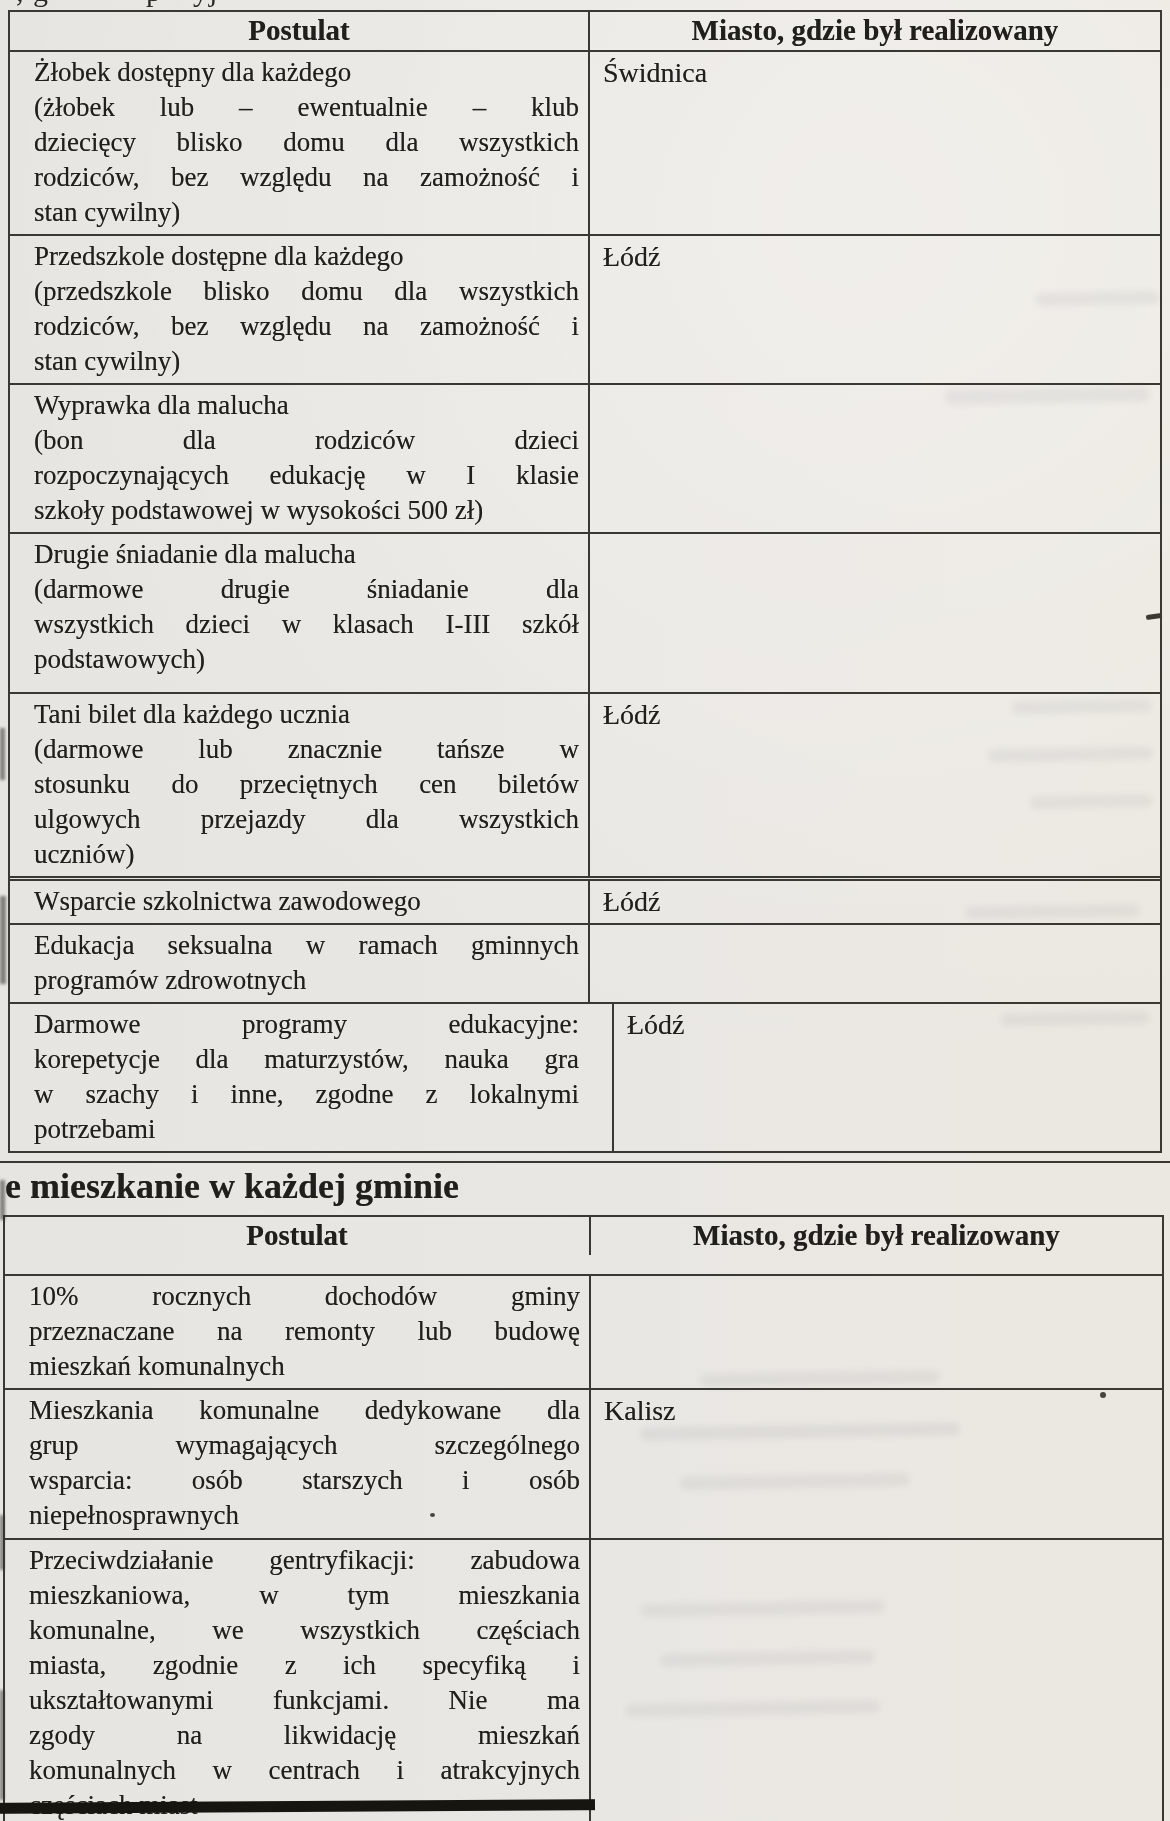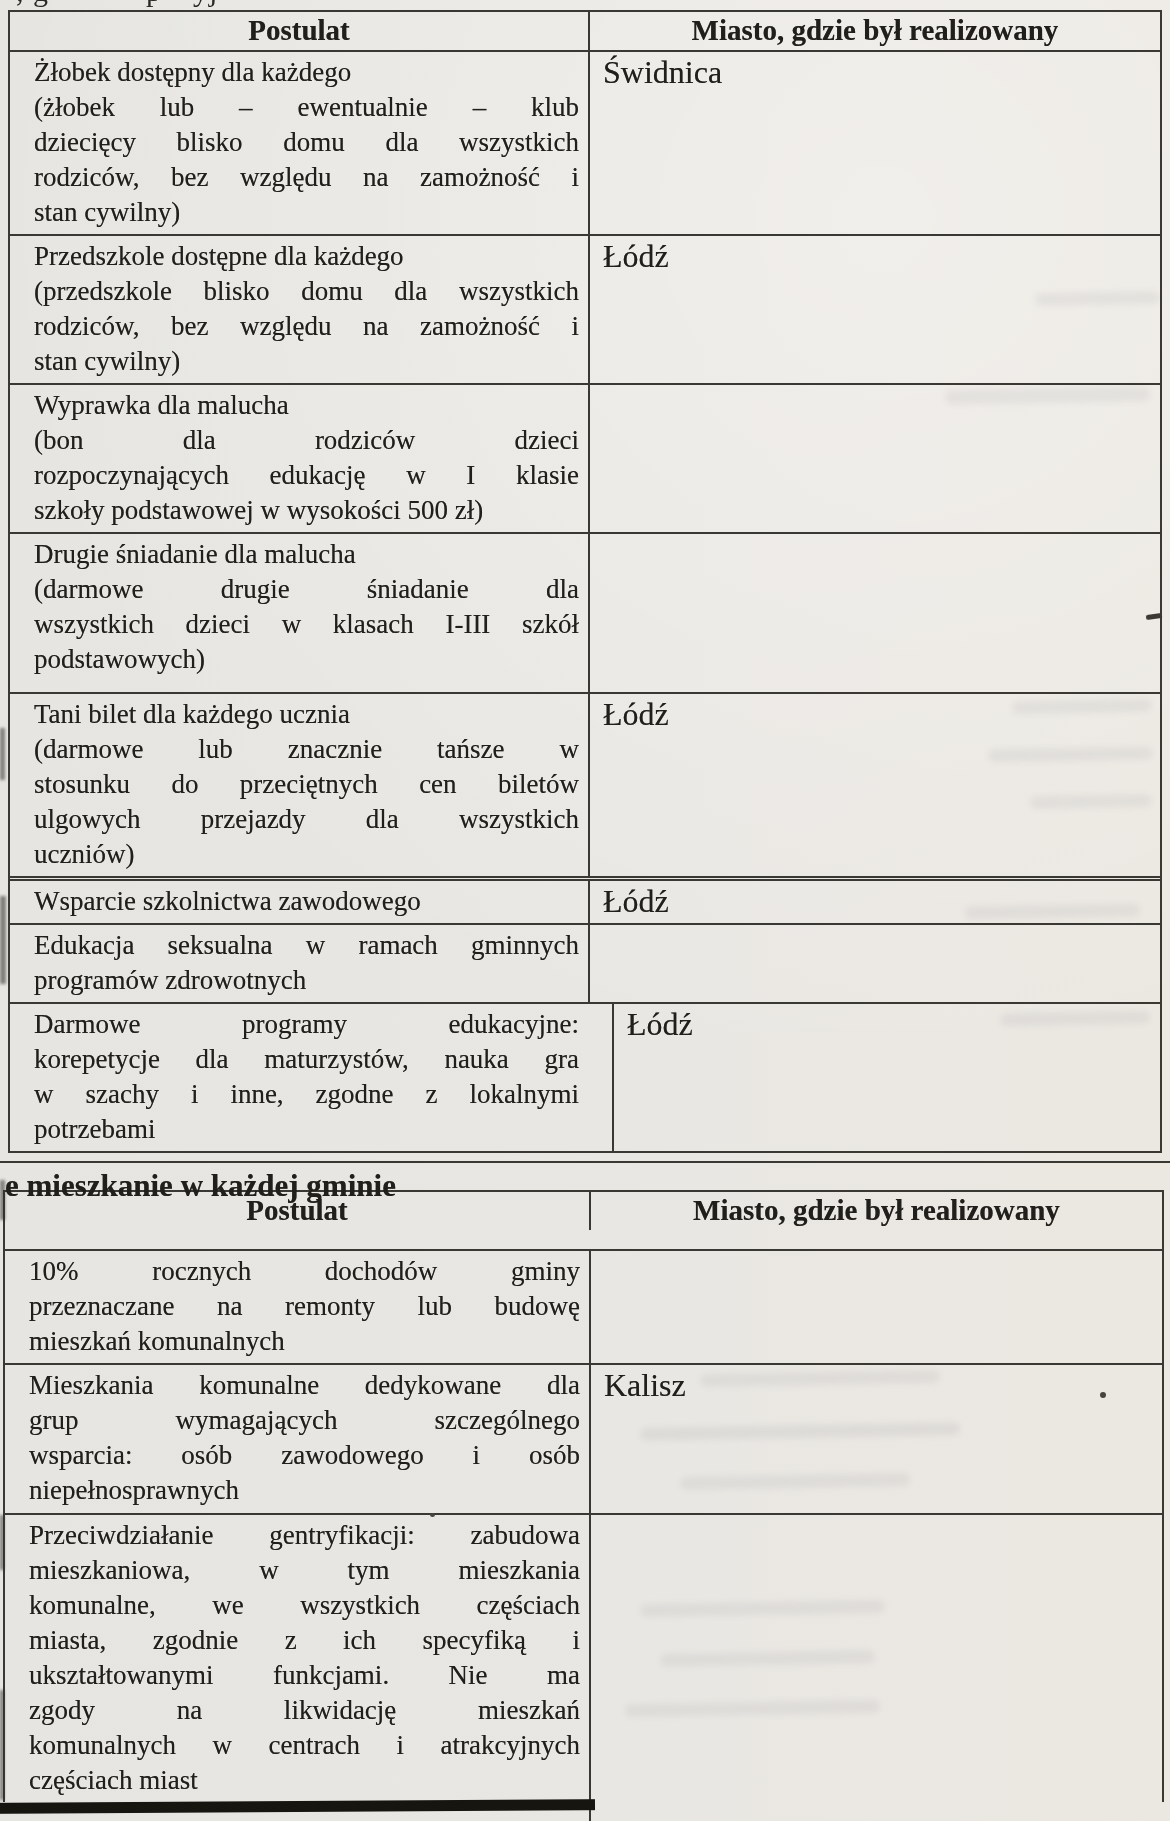--- a/index.html
+++ b/index.html
@@ -37,21 +37,21 @@
     text-shadow:0 0 .5px rgba(25,24,20,.55);
   }
   .t1{margin:0 8px 0 8px;border-bottom:2px solid var(--rule);}
   .t2{margin:0 6px 0 3px;border-bottom:none;}
   .row{display:grid;}
   .t1 .row{grid-template-columns:578px 1fr;}
   .t2 .row{grid-template-columns:584px 1fr;}
   .rows .row{border-top:2px solid var(--rule);}
   .cell{min-width:0;}
   .c-post{padding:3px 9px 4px 24px;}
-  .c-city{border-left:2px solid var(--rule);padding:3px 6px 3px 13px;font-size:32px;}
+  .c-city{border-left:2px solid var(--rule);padding:3px 6px 3px 13px;font-size:28px;}
   .row.head{min-height:38px;border-radius:10px;}
   .th{
     text-align:center;font-weight:bold;
     font-size:29px;line-height:33px;padding:2px 0 3px;
   }
   .line{text-align:left;}
   .line.just{text-align:justify;text-align-last:justify;}
   
   .t1 .rows .row:nth-child(1){min-height:178px;}
   .t1 .rows .row:nth-child(2){min-height:138px;}
@@ -60,22 +60,22 @@
   .t1 .rows .row:nth-child(5){min-height:172px;}
   .t1 .rows .row:nth-child(6){min-height:44px;border-top:5px double var(--rule);}
   .t1 .rows .row:nth-child(7){min-height:74px;}
   .t1 .rows .row:nth-child(8){min-height:144px;gap:24px;}
   .t2 .rows .row:nth-child(1){min-height:114px;margin-top:19px;}
   .t2 .rows .row:nth-child(2){min-height:150px;}
   .t2 .rows .row:nth-child(3){min-height:288px;}
   
   .rule-full{border-top:2px solid var(--rule);margin-top:8px;width:1170px;}
   .section-heading{
-    height:27px;padding:4px 0 0 5px;
-    font-weight:bold;font-size:31px;line-height:38px;
+    height:52px;padding:4px 0 0 5px;
+    font-weight:bold;font-size:36px;line-height:38px;
     text-shadow:0 0 .5px rgba(25,24,20,.55);
   }
   
   .ghost{
     position:absolute;height:13px;border-radius:7px;
     background:#4e5160;opacity:.07;filter:blur(3px);
     transform:rotate(-1deg);
   }
   .smudge{
     position:absolute;left:0;width:5px;
@@ -205,21 +205,21 @@
             <div class="line just">10% rocznych dochodów gminy</div>
             <div class="line just">przeznaczane na remonty lub budowę</div>
             <div class="line">mieszkań komunalnych</div>
           </div>
           <div class="cell c-city"></div>
         </div>
         <div class="row">
           <div class="cell c-post">
             <div class="line just">Mieszkania komunalne dedykowane dla</div>
             <div class="line just">grup wymagających szczególnego</div>
-            <div class="line just">wsparcia: osób zawodowego i osób</div>
+            <div class="line just">wsparcia: osób starszych i osób</div>
             <div class="line">niepełnosprawnych</div>
           </div>
           <div class="cell c-city">
             <div>Kalisz</div>
           </div>
         </div>
         <div class="row">
           <div class="cell c-post">
             <div class="line just">Przeciwdziałanie gentryfikacji: zabudowa</div>
             <div class="line just">mieszkaniowa, w tym mieszkania</div>

